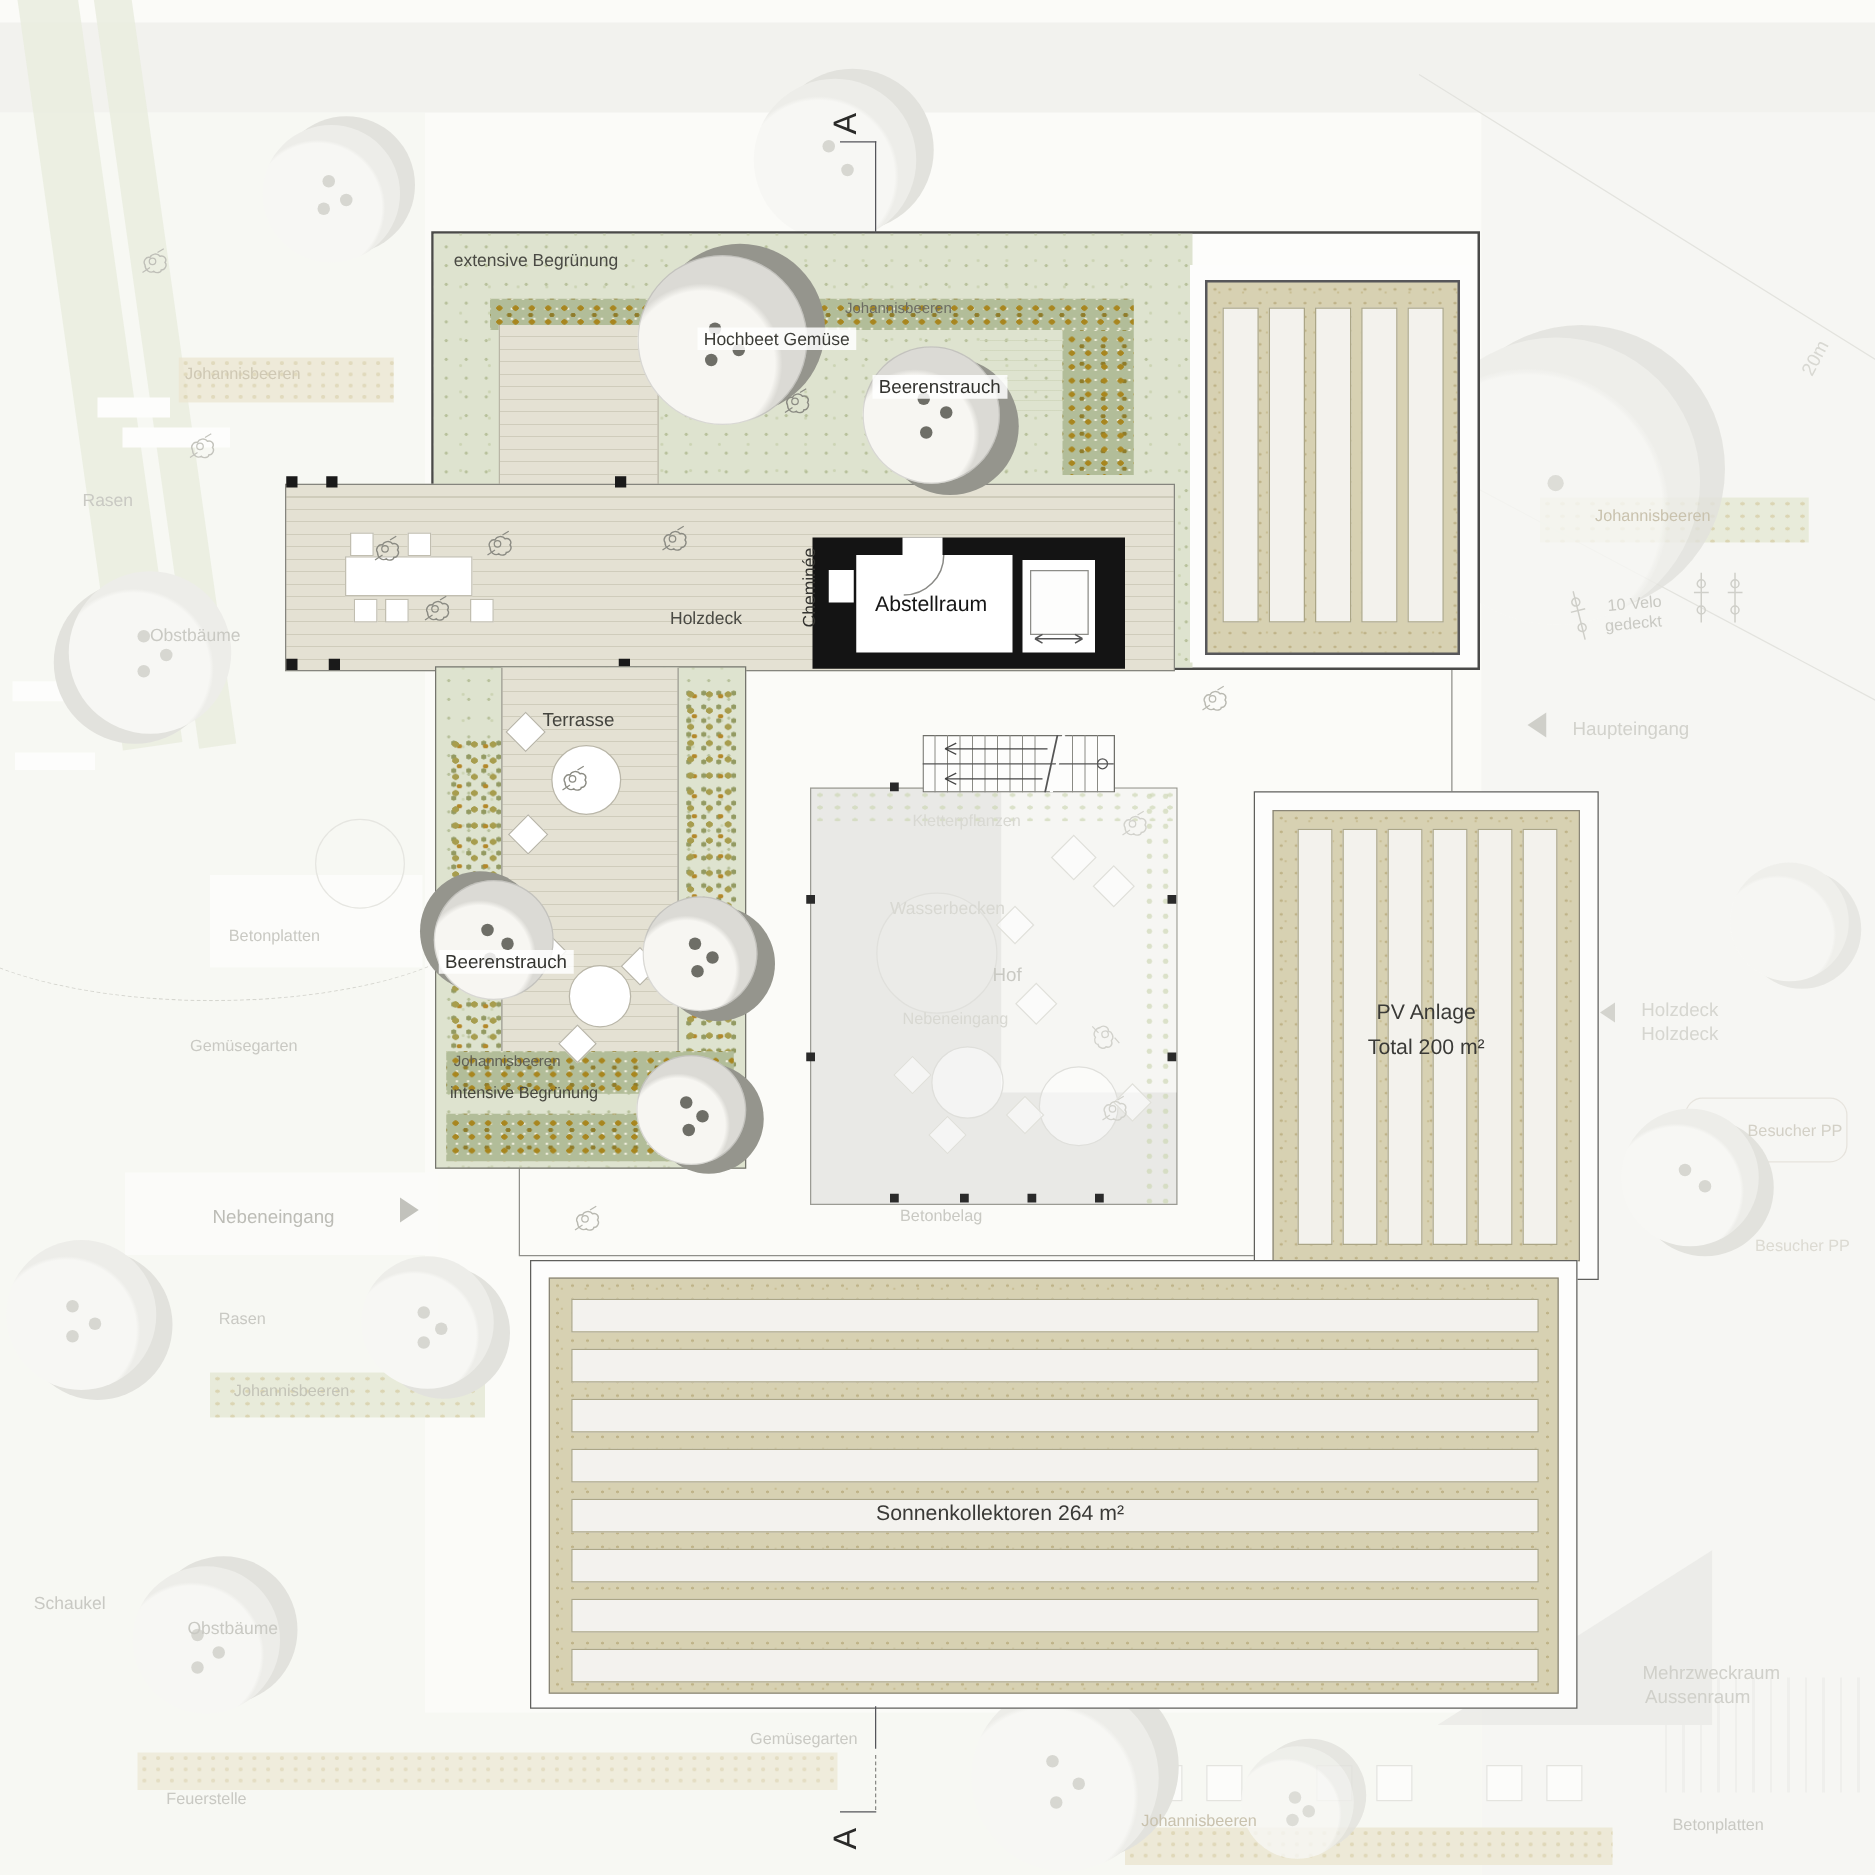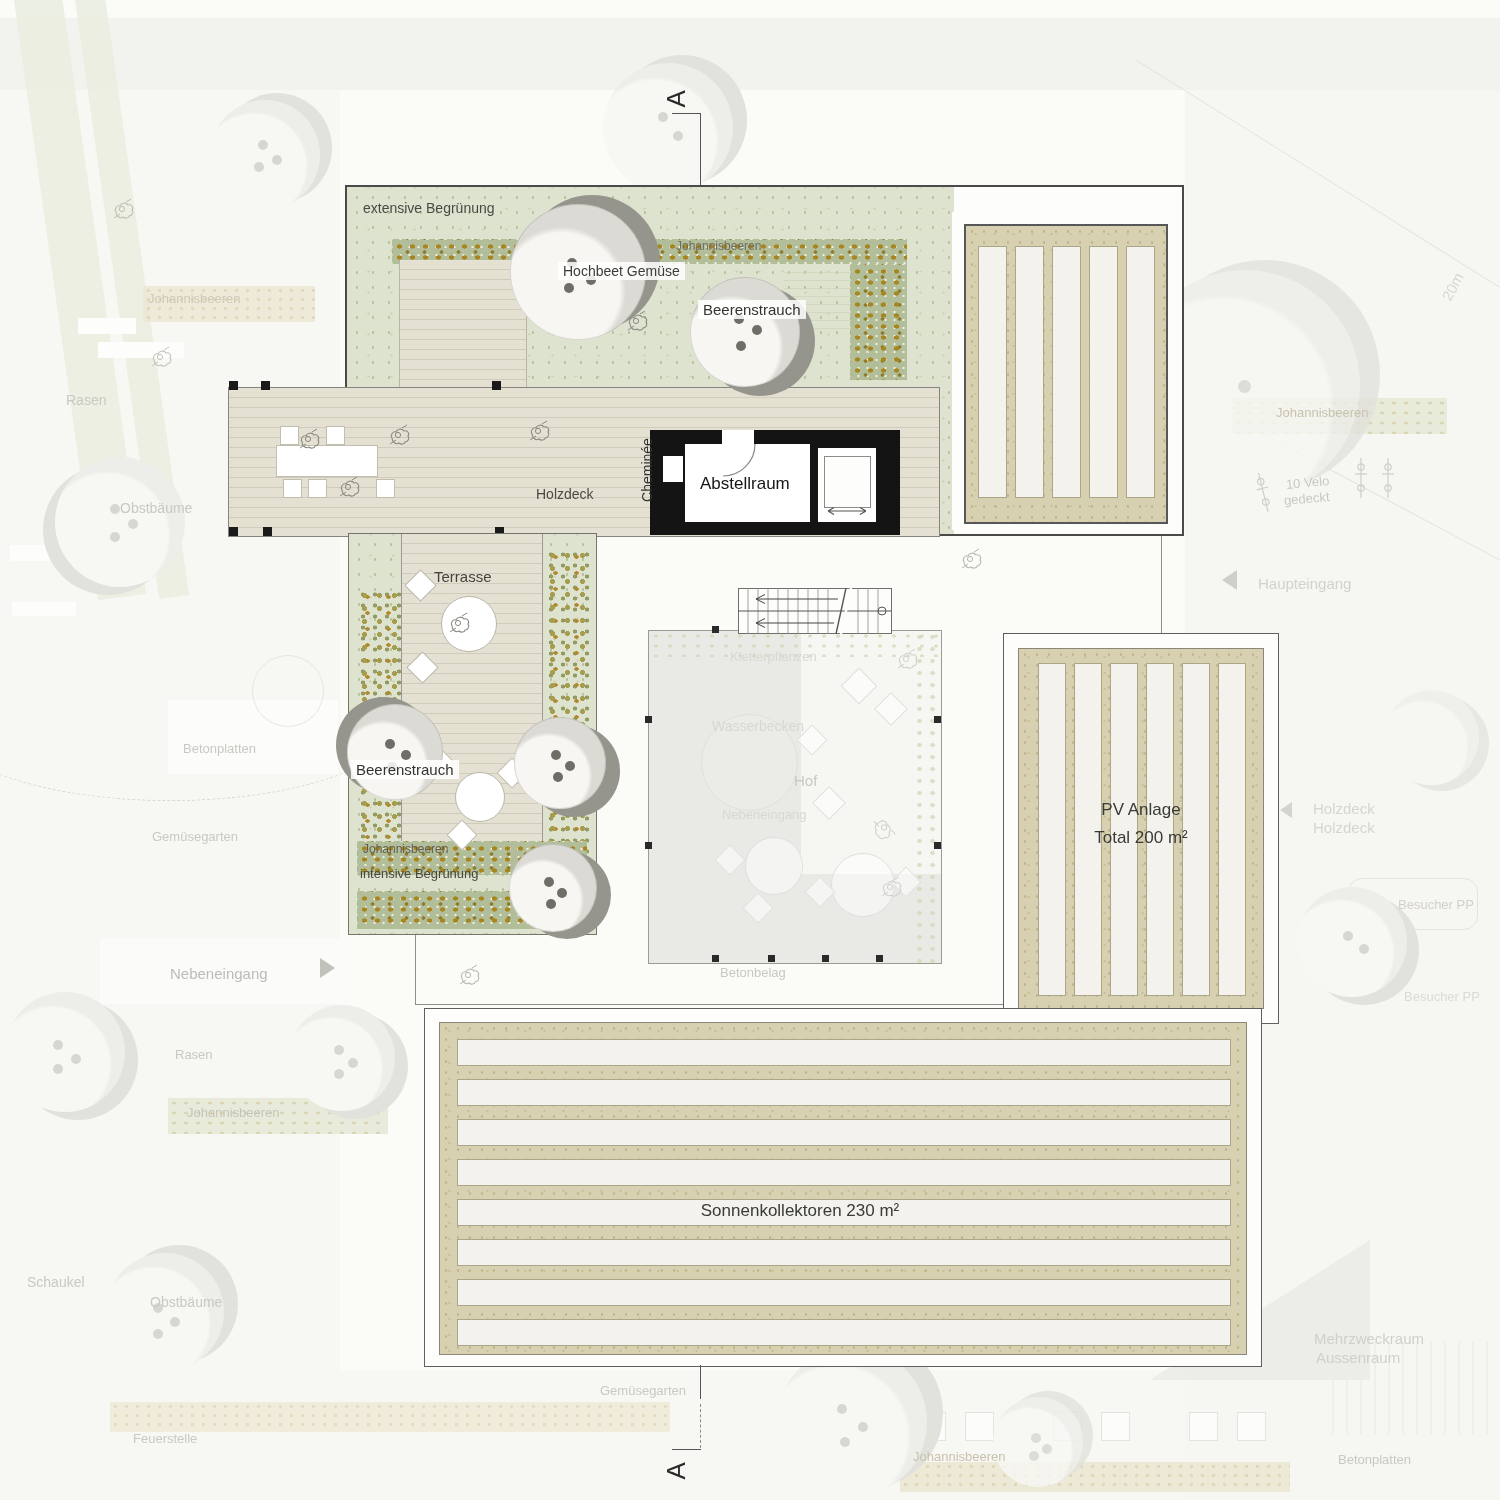--- a/index.html
+++ b/index.html
@@ -378,21 +378,21 @@
   <div class="abs" style="left:424px;top:1008px;width:836px;height:357px;background:#fdfdfc;border:1px solid #5f5f5c;">
     <div class="abs bspeck" style="left:14px;top:13px;width:806px;height:331px;border:1px solid #8a8678;">
       <div class="abs" style="left:17px;top:16px;width:772px;height:25px;background:#f3f2ee;border:1px solid #aba687;"></div>
       <div class="abs" style="left:17px;top:56px;width:772px;height:25px;background:#f3f2ee;border:1px solid #aba687;"></div>
       <div class="abs" style="left:17px;top:96px;width:772px;height:25px;background:#f3f2ee;border:1px solid #aba687;"></div>
       <div class="abs" style="left:17px;top:136px;width:772px;height:25px;background:#f3f2ee;border:1px solid #aba687;"></div>
       <div class="abs" style="left:17px;top:176px;width:772px;height:25px;background:#f3f2ee;border:1px solid #aba687;"></div>
       <div class="abs" style="left:17px;top:216px;width:772px;height:25px;background:#f3f2ee;border:1px solid #aba687;"></div>
       <div class="abs" style="left:17px;top:256px;width:772px;height:25px;background:#f3f2ee;border:1px solid #aba687;"></div>
       <div class="abs" style="left:17px;top:296px;width:772px;height:25px;background:#f3f2ee;border:1px solid #aba687;"></div>
-      <div class="abs" style="left:0;top:178px;width:720px;text-align:center;font-size:17px;color:#3a3a37;">Sonnenkollektoren 230 m²</div>
+      <div class="abs" style="left:0;top:178px;width:720px;text-align:center;font-size:17px;color:#3a3a37;">Sonnenkollektoren 264 m²</div>
     </div>
   </div>
 
   <div class="tree" style="left:510px;top:204px;width:136px;height:136px;">
     <div class="sh" style="transform:translate(14px,-9px);"></div>
       <div class="cr"></div>
     <div class="d" style="left:42%;top:40%;"></div>
       <div class="d" style="left:56%;top:52%;"></div>
       <div class="d" style="left:40%;top:58%;"></div>
   </div>

